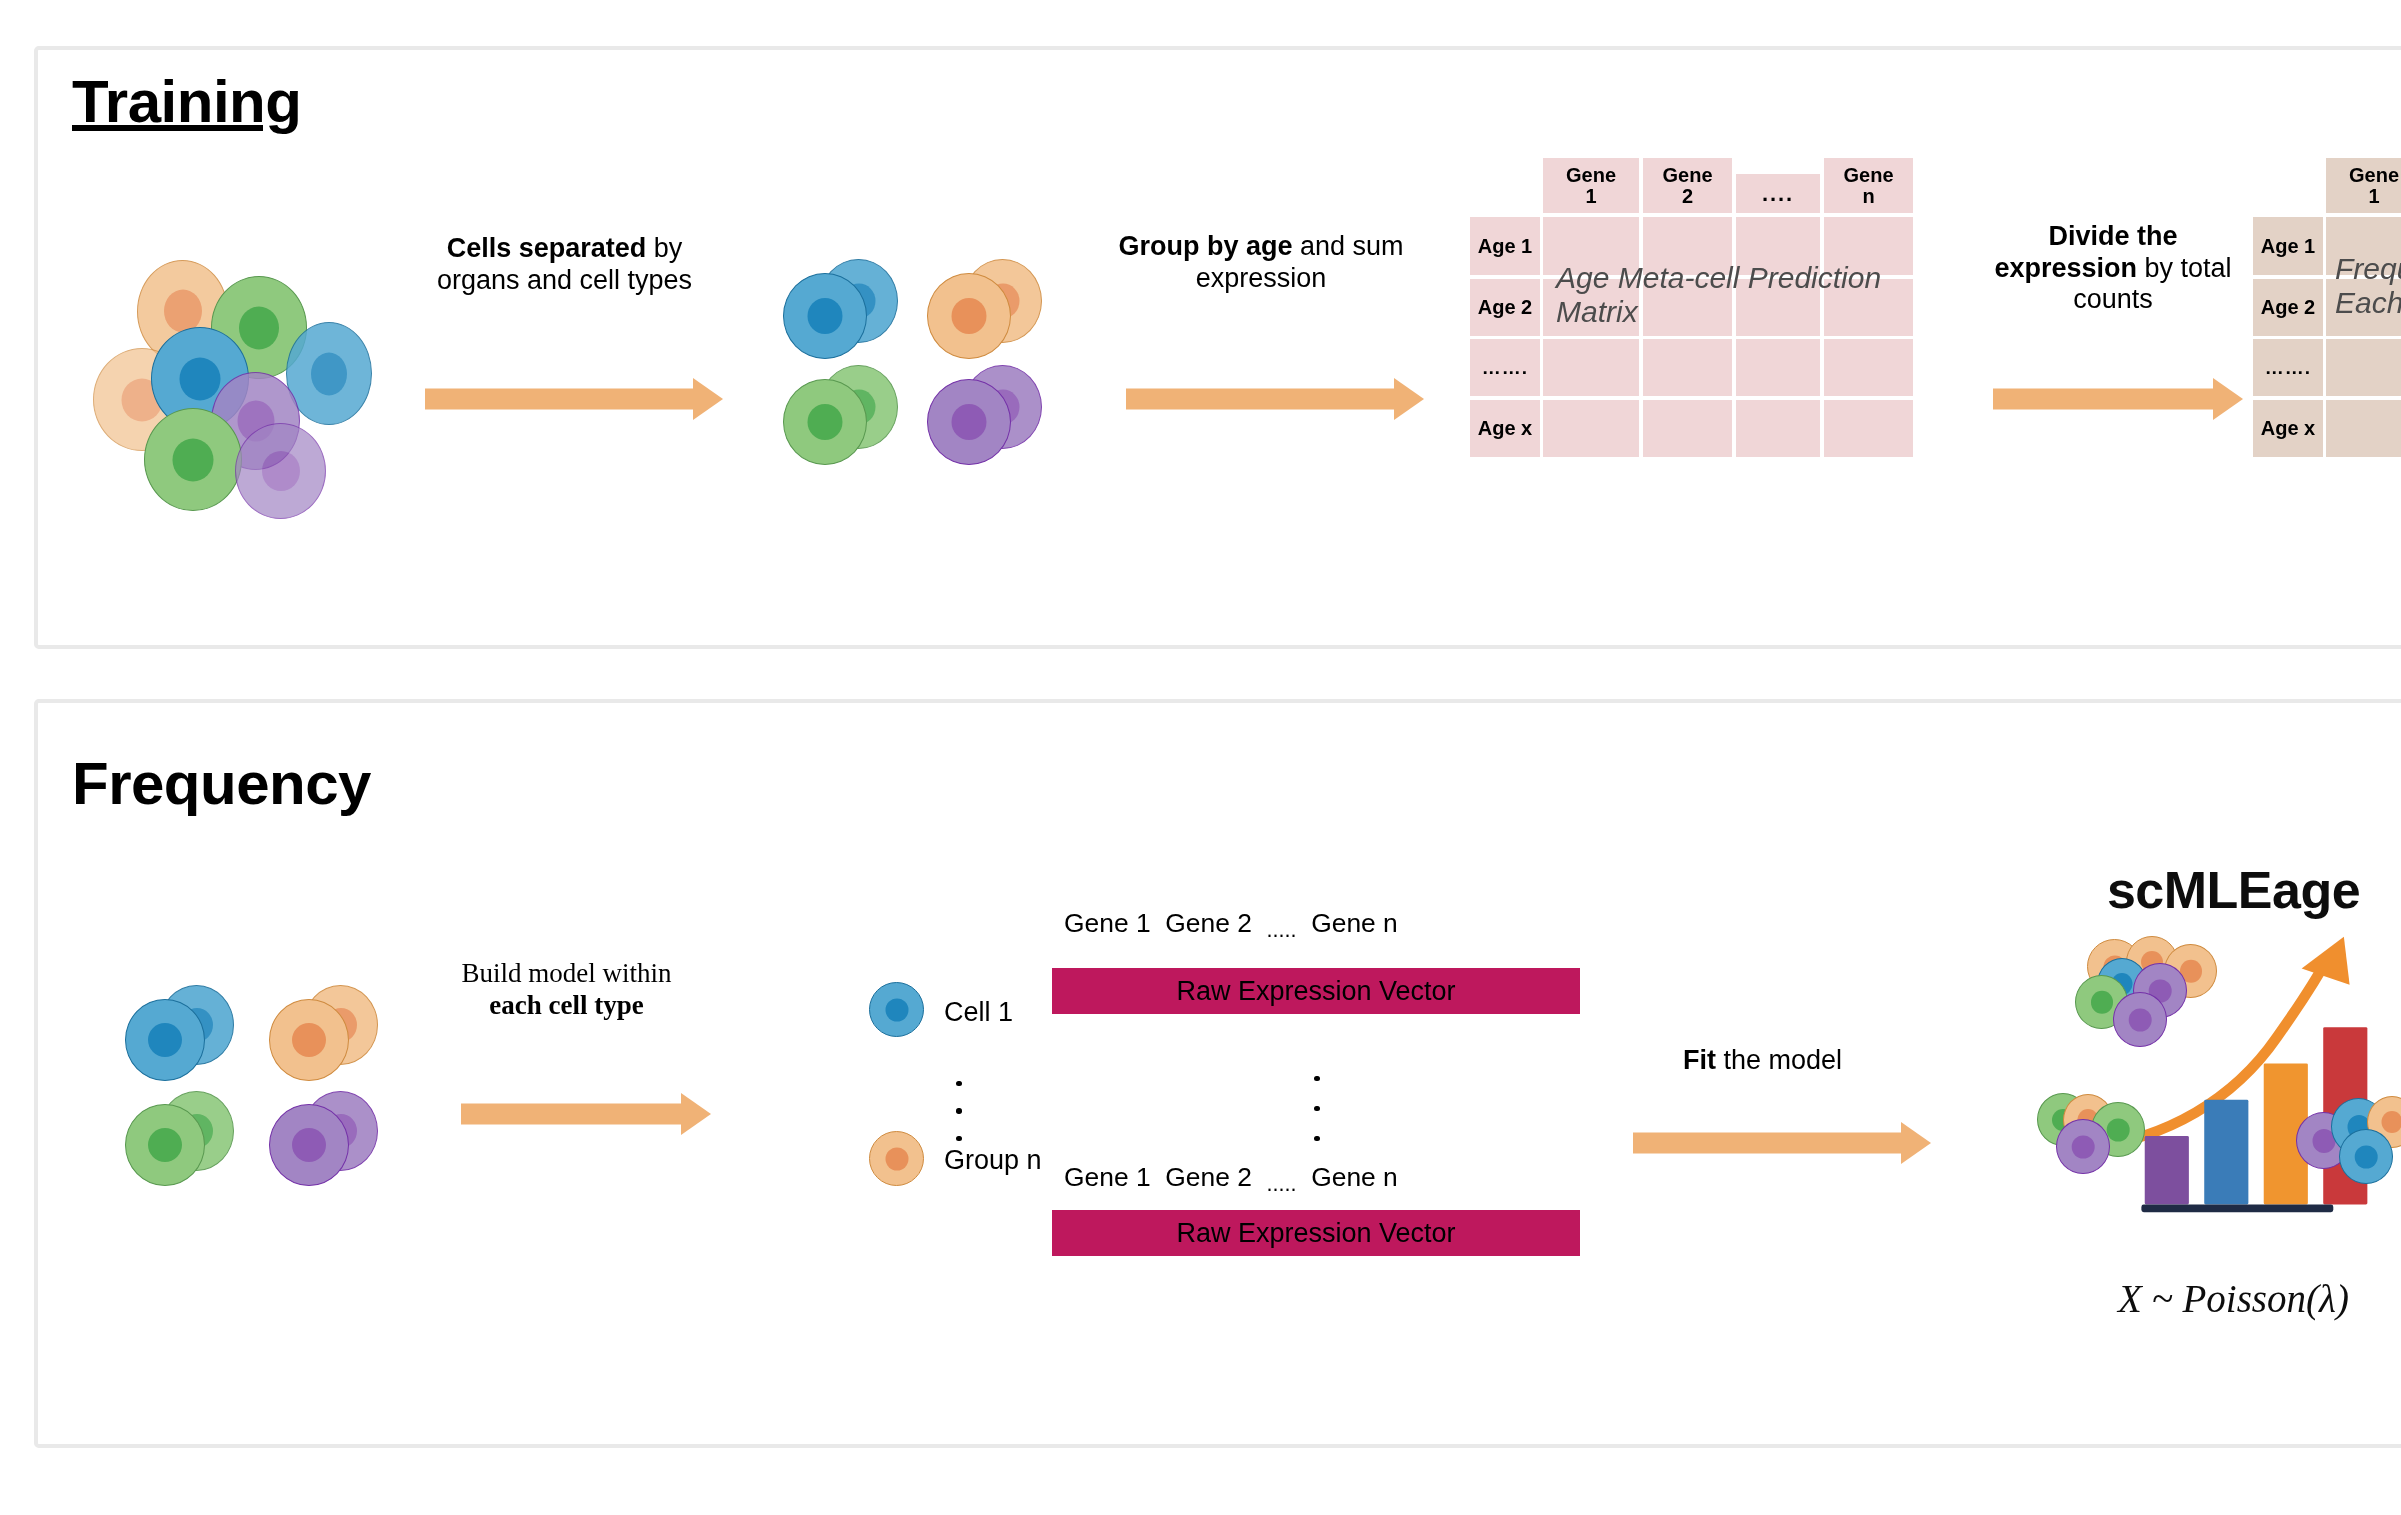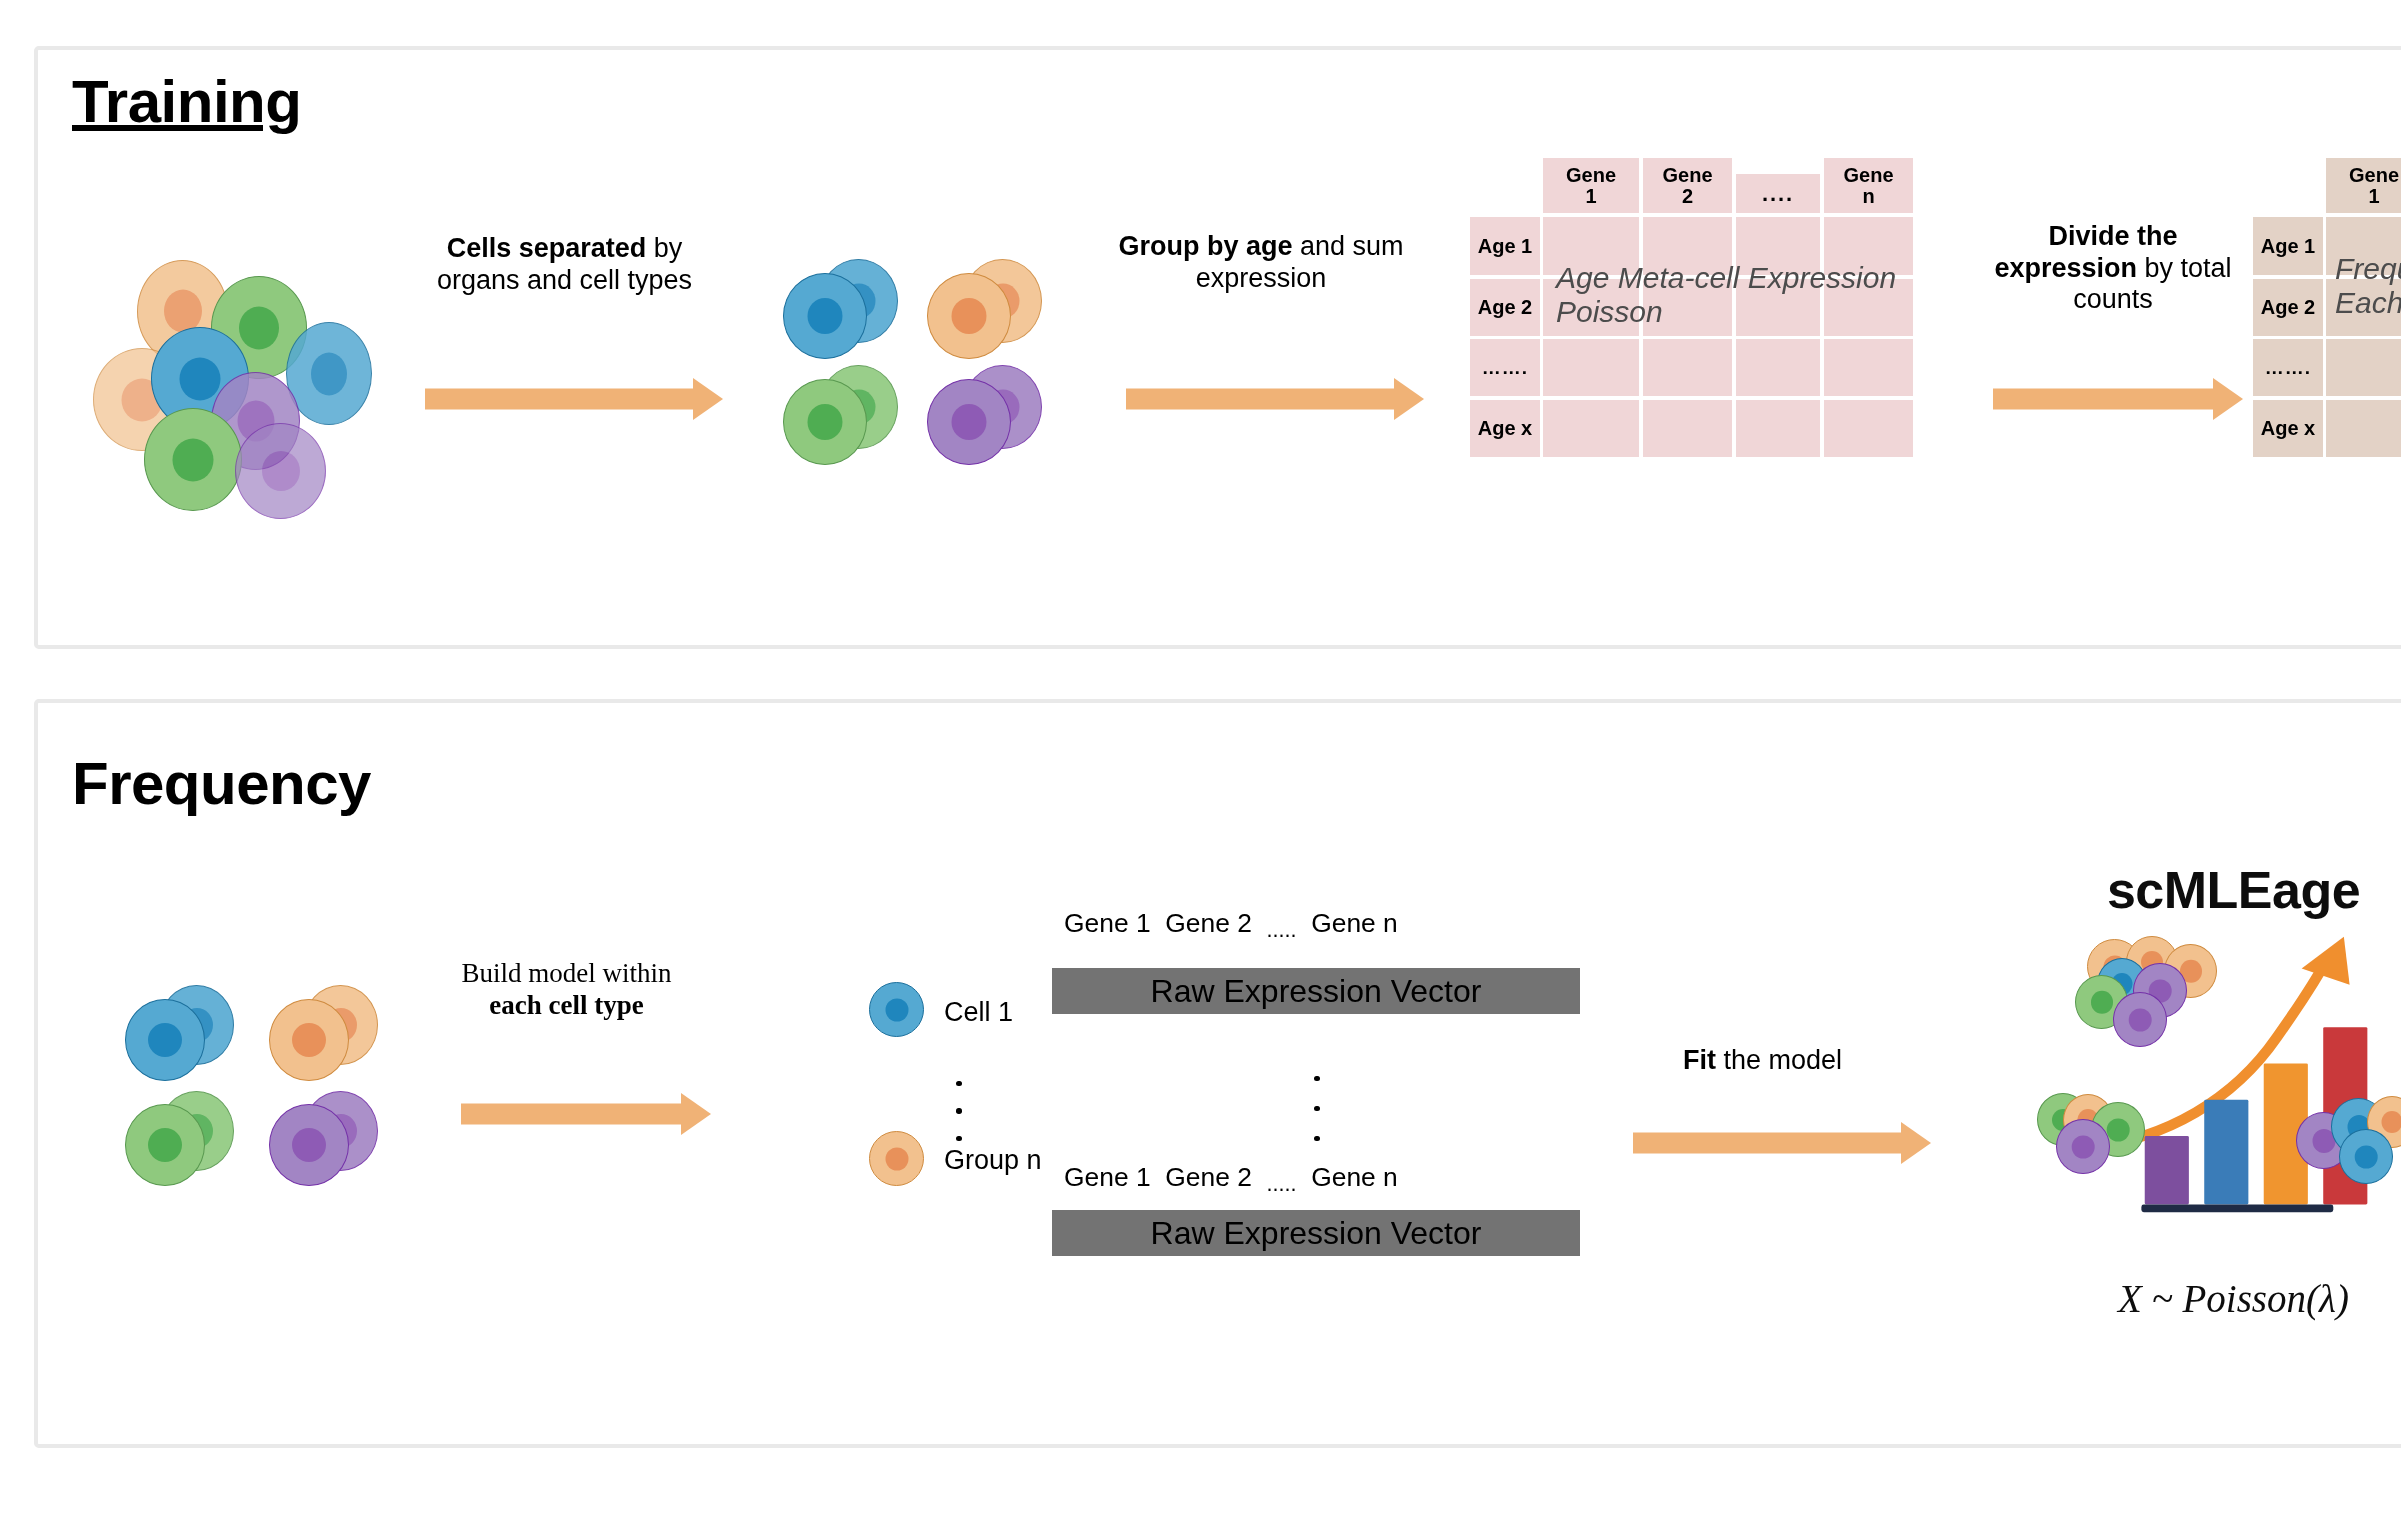--- a/index.html
+++ b/index.html
@@ -29,22 +29,22 @@
 
   
   .matrix{position:absolute;}
   .mcell{position:absolute;box-sizing:border-box;display:flex;align-items:center;justify-content:center;
          font-weight:bold;font-size:20px;color:#000;text-align:center;line-height:1.05;}
   .mcaption{position:absolute;font-style:italic;color:#4c4c4c;font-size:30px;line-height:1.12;
             font-family:"Liberation Sans",sans-serif;text-align:left;pointer-events:none;}
 
   
   .genehdr{position:absolute;font-size:26.4px;color:#000;white-space:nowrap;}
-  .vecbox{position:absolute;background:#737373;display:flex;align-items:center;justify-content:center;
-          font-size:32px;color:#000;}
+  .vecbox{position:absolute;background:#be185d;display:flex;align-items:center;justify-content:center;
+          font-size:27px;color:#000;}
   .celllabel{position:absolute;font-size:27px;color:#000;white-space:nowrap;}
   .vdots{position:absolute;display:flex;flex-direction:column;align-items:center;justify-content:space-between;}
   .vdots i{display:block;width:5.3px;height:5.3px;border-radius:50%;background:#000;}
 
   
   #logo-box{position:absolute;left:2008px;top:860px;width:451px;height:461px;}
   #logo-title{position:absolute;left:0;top:0;width:451px;text-align:center;font-weight:bold;font-size:52px;color:#0d0d0d;letter-spacing:-0.5px;}
   #logo-formula{position:absolute;left:0;bottom:0px;width:451px;text-align:center;font-family:"Liberation Serif",serif;font-style:italic;font-size:39px;color:#0d0d0d;}
 </style>
 </head>
@@ -144,21 +144,21 @@
     <div class="mcell" style="left: 266px; top: 121px; width: 84px; height: 57px; background: rgb(240, 214, 215);"></div>
     <div class="mcell" style="left: 354px; top: 121px; width: 89px; height: 57px; background: rgb(240, 214, 215);"></div>
     <div class="mcell" style="left: 73px; top: 181px; width: 96px; height: 57px; background: rgb(240, 214, 215);"></div>
     <div class="mcell" style="left: 173px; top: 181px; width: 89px; height: 57px; background: rgb(240, 214, 215);"></div>
     <div class="mcell" style="left: 266px; top: 181px; width: 84px; height: 57px; background: rgb(240, 214, 215);"></div>
     <div class="mcell" style="left: 354px; top: 181px; width: 89px; height: 57px; background: rgb(240, 214, 215);"></div>
     <div class="mcell" style="left: 73px; top: 242px; width: 96px; height: 57px; background: rgb(240, 214, 215);"></div>
     <div class="mcell" style="left: 173px; top: 242px; width: 89px; height: 57px; background: rgb(240, 214, 215);"></div>
     <div class="mcell" style="left: 266px; top: 242px; width: 84px; height: 57px; background: rgb(240, 214, 215);"></div>
     <div class="mcell" style="left: 354px; top: 242px; width: 89px; height: 57px; background: rgb(240, 214, 215);"></div>
-    <div class="mcaption" style="left: 86px; top: 103px; width: 365px;">Age Meta-cell Expression Poisson</div>
+    <div class="mcaption" style="left: 86px; top: 103px; width: 365px;">Age Meta-cell Prediction Matrix</div>
   </div>
 
 <div class="arrow-label" style="left:1988px;top:221px;width:250px;">
   <b>Divide the expression</b> <span>by total counts</span>
 </div>
 <div class="arrow" style="left:1993px;top:399px;width:250px;">
   <div class="shaft" style="width:221px;height:21px;"></div>
     <div class="head" style="left:220px;"></div>
 </div>
 

